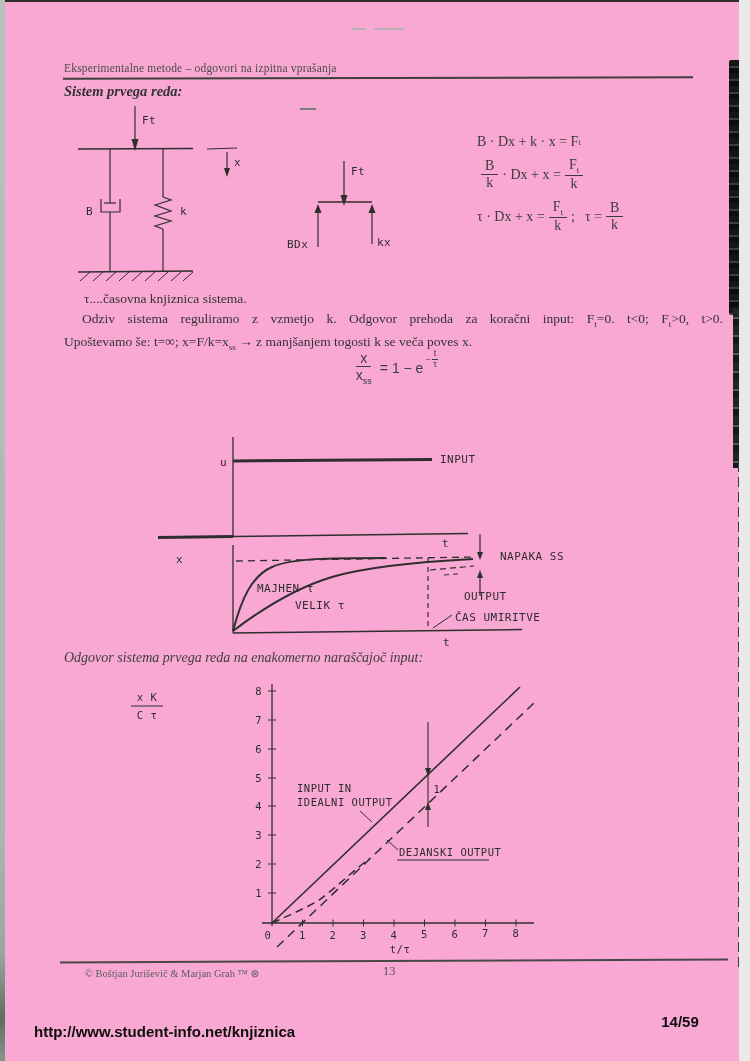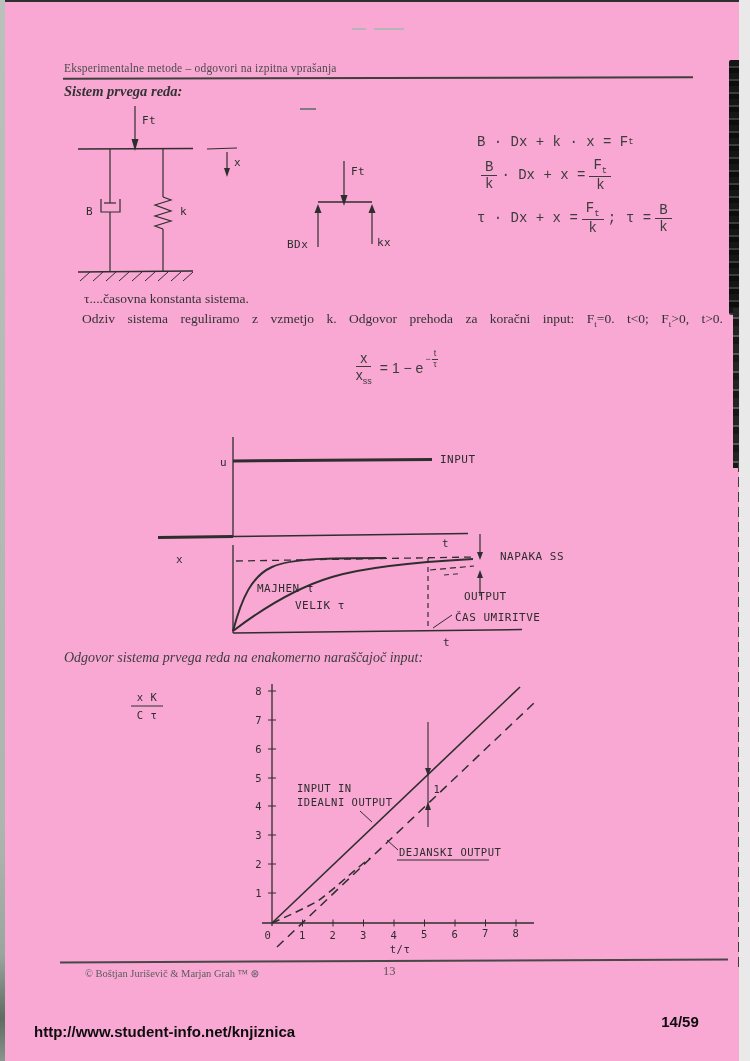--- a/index.html
+++ b/index.html
@@ -23,21 +23,21 @@
   .hdr-line{left:63px;top:77px;width:630px;height:1.6px;background:#3e3e3e;transform:rotate(-.15deg);}
   .title{left:64px;top:83px;font-size:14.5px;font-style:italic;font-weight:bold;color:#333;}
   .sec{font-size:14px;font-style:italic;color:#3d3d3d;}
   
   .bodytext{font-size:13.5px;color:#333;}
   .tau-note{left:84px;top:291px;}
   .para{left:64px;top:308px;width:659px;line-height:1.62;}
   .para1{text-align:justify;text-align-last:justify;text-indent:18px;}
   sub{font-size:9px;}
   
-  .eqs{left:477px;top:134px;font-family:Liberation Mono, monospace;font-size:14px;color:#3c3c3c;}
+  .eqs{left:477px;top:134px;font-family:Liberation Serif, serif;font-size:14px;color:#3c3c3c;}
   .eqrow{display:flex;align-items:center;margin-bottom:7px;white-space:nowrap;}
   .frac{display:inline-flex;flex-direction:column;align-items:center;line-height:1.15;margin:0 4px;}
   .frac .num{border-bottom:1px solid #3c3c3c;padding:0 4px;}
   .frac .den{padding:0 4px;}
   
   .formula{left:288px;top:350px;width:210px;display:flex;justify-content:center;align-items:center;
            font-family:"Liberation Sans",sans-serif;font-size:14px;color:#3c3c3c;}
   .expfrac{display:inline-flex;align-items:center;position:relative;top:-9px;font-size:9px;margin-left:2px;}
   .minifrac{display:inline-flex;flex-direction:column;align-items:center;line-height:1.1;margin-left:1px;}
   .minifrac .mnum{border-bottom:.8px solid #3c3c3c;padding:0 2px;}
@@ -150,23 +150,24 @@
         </span>
       <span>;</span>
       <span style="margin-left:10px">τ =</span>
       <span class="frac">
           <span class="num">B</span>
           <span class="den">k</span>
         </span>
     </div>
   </div>
 
-  <div class="abs bodytext tau-note">τ....časovna konstanta sistema.</div>
+  <div class="abs bodytext tau-note">τ....časovna knjiznica sistema.</div>
   <div class="abs bodytext para">
     <div class="para1"><span>Odziv sistema reguliramo z vzmetjo k. Odgovor prehoda za koračni input: </span><span>F</span><sub>t</sub><span>=0. t&lt;0; </span><span>F</span><sub>t</sub><span>&gt;0, t&gt;0.</span></div>
+    <div><span>Upoštevamo še: t=∞; x=F/k=x</span><sub>ss</sub><span> → z manjšanjem togosti k se veča poves x.</span></div>
   </div>
 
   <div class="abs formula">
     <span class="frac">
         <span class="num">x</span>
         <span class="den"><span>x</span><sub>ss</sub></span>
       </span>
     <span>= 1 − e</span>
     <span class="expfrac">
         <span>−</span>

